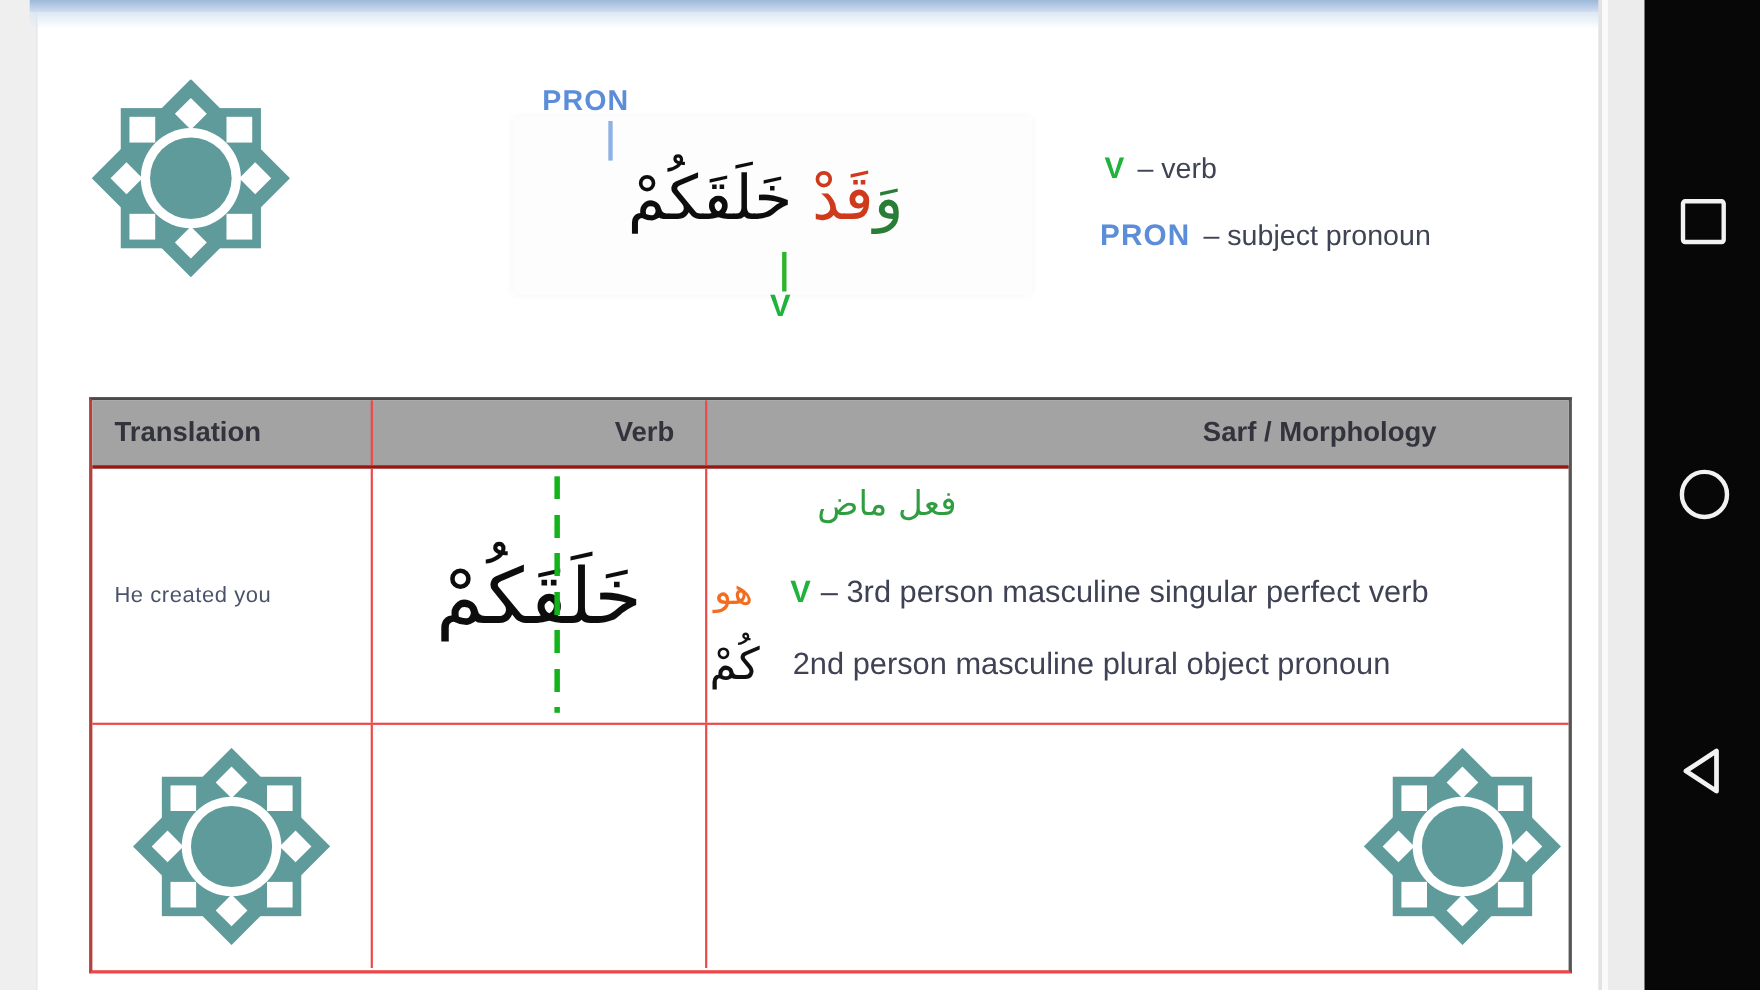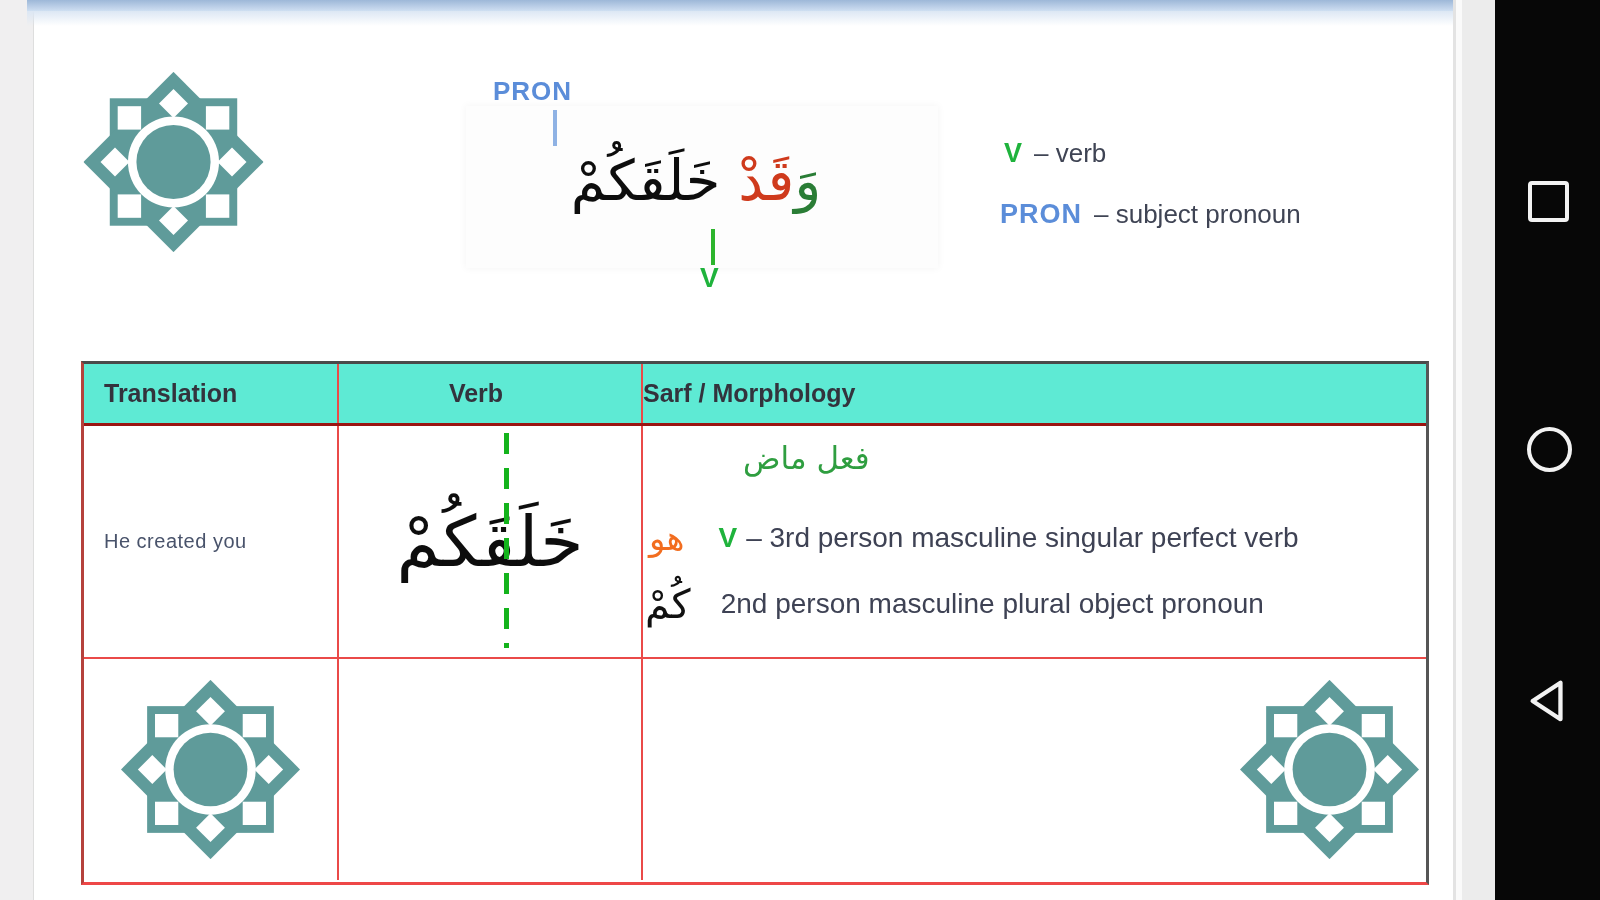--- a/index.html
+++ b/index.html
@@ -34,32 +34,32 @@
   
   .legend-row{position:absolute;display:flex;align-items:baseline;white-space:nowrap;color:#3f4454;font-size:26px;}
   .legend-v{left:970px;top:138px;}
   .legend-pron{left:966px;top:199px;}
   .legend-row .sym-v{font-weight:bold;color:#1fb33c;font-size:27px;margin-right:12px;}
   .legend-row .sym-pron{font-weight:bold;color:#5b8dd9;font-size:27px;letter-spacing:1px;margin-right:12px;}
 
   
   .gtable{position:absolute;left:47px;top:361px;width:1348px;height:524px;box-sizing:border-box;
     border-top:3px solid #4a4a4a;border-right:3px solid #565656;border-left:3px solid #b5413c;border-bottom:3px solid #ee4747;}
-  .thead{display:flex;height:62px;background:#5eead4;border-bottom:3px solid #9b1512;box-sizing:border-box;}
+  .thead{display:flex;height:62px;background:#a3a3a3;border-bottom:3px solid #9b1512;box-sizing:border-box;}
   .trow{display:flex;box-sizing:border-box;}
   .r1{height:233px;border-bottom:2px solid #ea4a48;}
   .r2{height:221px;}
   .cell{box-sizing:border-box;}
   .c1{width:255px;border-right:2px solid #ea4a48;}
   .c2{width:304px;border-right:2px solid #ea4a48;}
   .c3{flex:1;}
   .th{font-weight:bold;font-size:25px;color:#33333d;line-height:59px;}
   .th.c1{padding-left:20px;}
-  .th.c2{text-align:center;padding-right:28px;}
-  .th.c3{text-align:left;padding-right:88px;}
+  .th.c2{text-align:right;padding-right:28px;}
+  .th.c3{text-align:right;padding-right:120px;}
 
   .td-translation{display:flex;align-items:center;padding-left:20px;font-size:20px;color:#49536b;letter-spacing:0.5px;}
   .td-verb{position:relative;display:flex;align-items:center;justify-content:center;}
   .verb-arabic{font-family:"DejaVu Sans",sans-serif;font-size:70px;color:#0d0d0d;direction:rtl;}
   .verb-split-line{position:absolute;left:165px;top:7px;width:5px;height:215px;
     background:repeating-linear-gradient(180deg,#14b31c 0 21px,rgba(0,0,0,0) 21px 35px);}
 
   .td-sarf{position:relative;}
   .sarf-heading{position:absolute;left:100px;top:14px;font-family:"DejaVu Sans",sans-serif;font-size:31px;color:#2f9e40;direction:rtl;}
   .sarf-line{position:absolute;display:flex;align-items:center;white-space:nowrap;color:#3e4254;font-size:28px;justify-content:center;}

